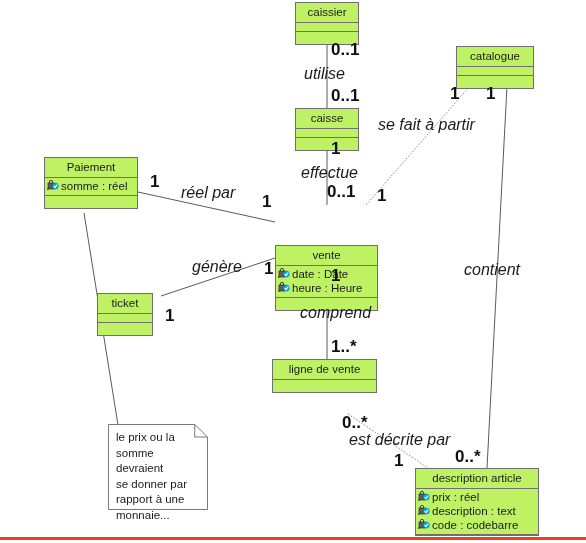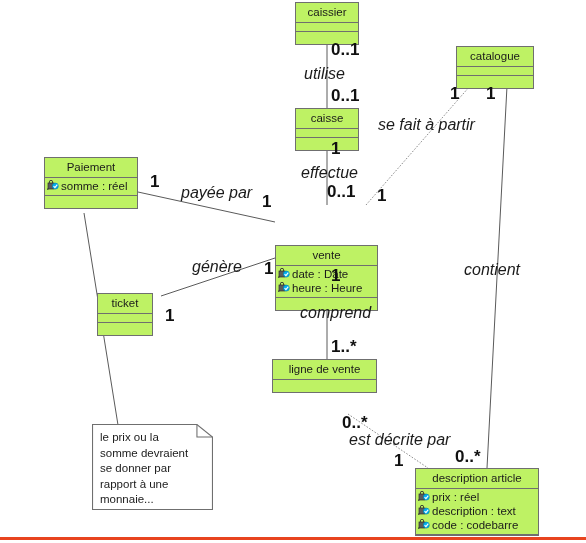--- a/index.html
+++ b/index.html
@@ -253,39 +253,39 @@
             <circle cx="8.3" cy="6.1" r="3" fill="#00b0f0" stroke="#0077aa" stroke-width="0.6"></circle>
             <path d="M6.6 6.2 L7.9 7.6 L10.3 4.6" fill="none" stroke="#ffffff" stroke-width="1.1"></path>
             <rect x="0" y="8.6" width="1.4" height="1.1" fill="#2e2e2e"></rect>
           </svg>
         </span>
         <span class="attr-text">code : codebarre</span>
       </div>
     </div>
   </div>
 
-  <div class="uml-note" style="left:92px; top:424px; width:121px; height:86px;">
+  <div class="uml-note" style="left:108px; top:424px; width:100px; height:86px;">
     <svg class="note-frame" viewBox="0 0 113 86" preserveAspectRatio="none" xmlns="http://www.w3.org/2000/svg">
       <path d="M0.5 0.5 H98 L112.5 13 V85.5 H0.5 Z" fill="#ffffff" stroke="#6f6f6f" stroke-width="1"></path>
       <path d="M98 0.5 V13 H112.5" fill="none" stroke="#6f6f6f" stroke-width="1"></path>
     </svg>
     <div class="note-text">
       <span class="note-line">le prix ou la</span>
       <span class="note-line">somme devraient</span>
       <span class="note-line">se donner par</span>
       <span class="note-line">rapport à une</span>
       <span class="note-line">monnaie...</span>
     </div>
   </div>
 
   <div class="lbl assoc" style="left:304px; top:68px;">utilise</div>
 
   <div class="lbl assoc" style="left:301px; top:167px;">effectue</div>
 
-  <div class="lbl assoc" style="left:181px; top:187px;">payée par</div>
+  <div class="lbl assoc" style="left:181px; top:187px;">réel par</div>
 
   <div class="lbl assoc" style="left:192px; top:261px;">génère</div>
 
   <div class="lbl assoc" style="left:378px; top:119px;">se fait à partir</div>
 
   <div class="lbl assoc" style="left:300px; top:307px;">comprend</div>
 
   <div class="lbl assoc" style="left:349px; top:434px;">est décrite par</div>
 
   <div class="lbl assoc" style="left:464px; top:264px;">contient</div>

